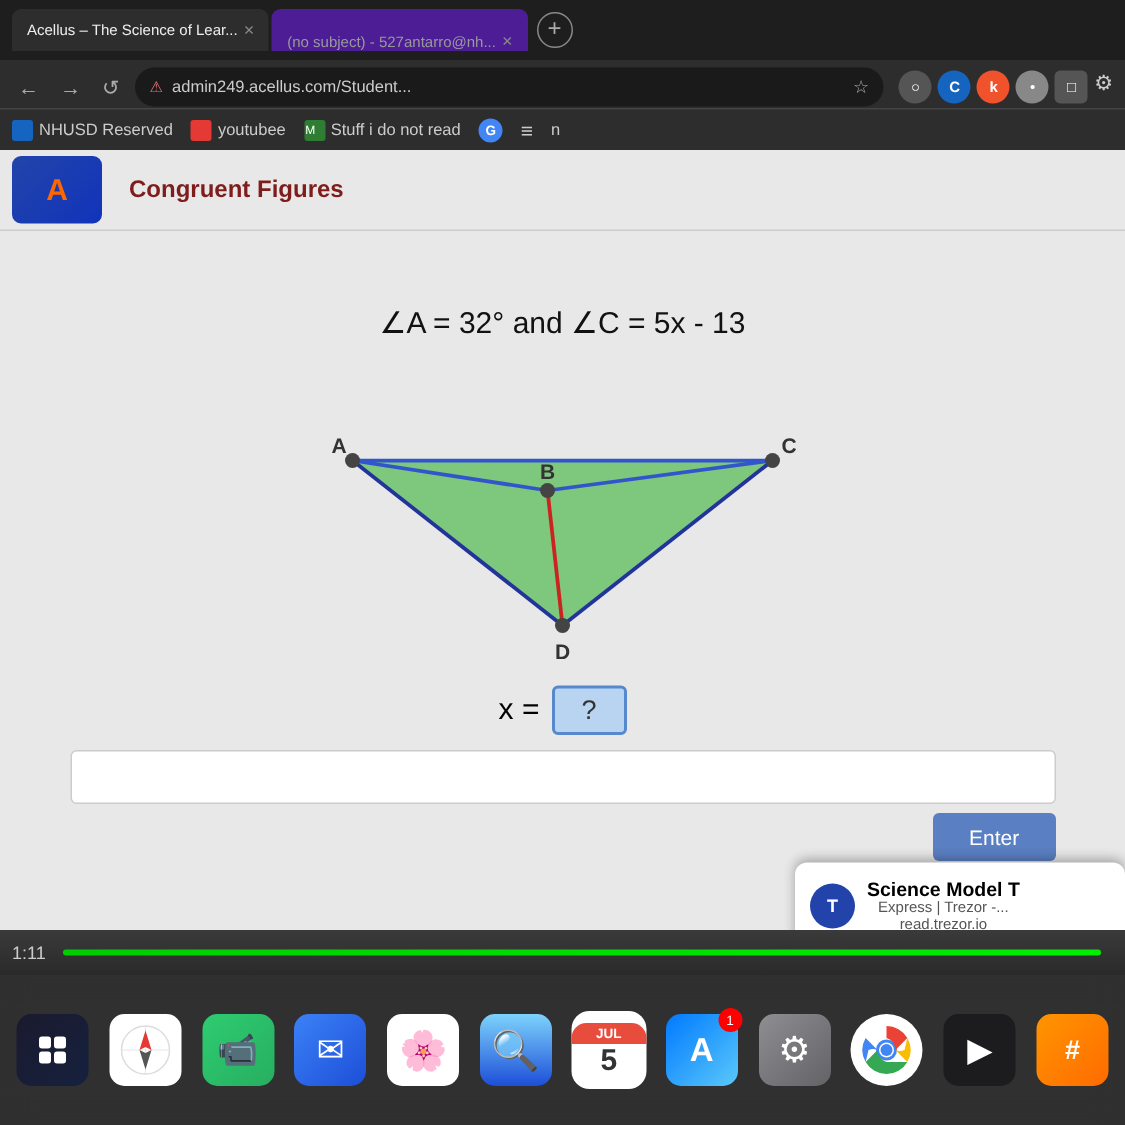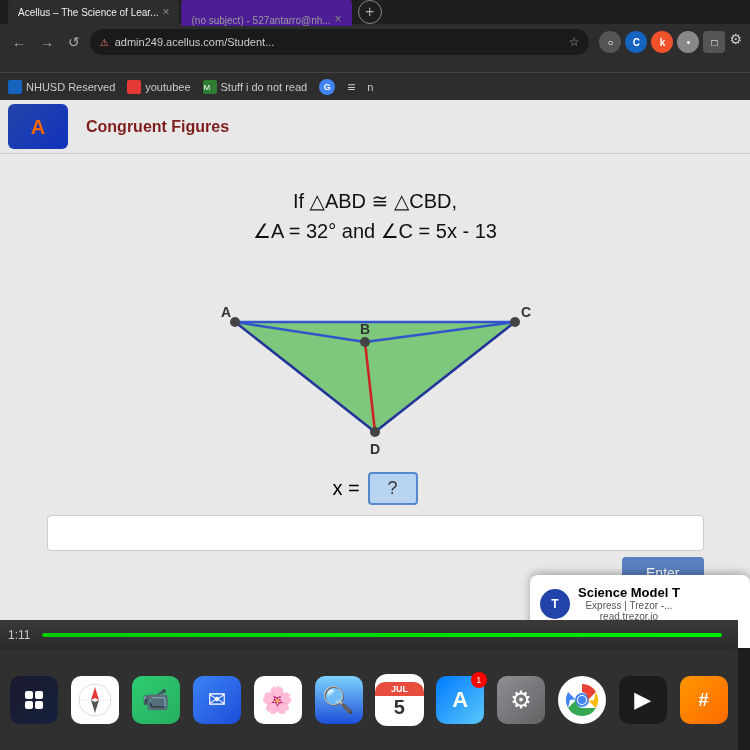--- a/index.html
+++ b/index.html
@@ -13,21 +13,21 @@
 
     
     .browser-chrome {
       background: #2d2d2d;
       height: 72px;
     }
 
     .tab-bar {
       display: flex;
       align-items: center;
-      height: 24px;
+      height: 40px;
       background: #1e1e1e;
       padding: 0 8px;
       gap: 2px;
     }
 
     .browser-controls {
       display: flex;
       align-items: center;
       height: 36px;
       background: #2d2d2d;
@@ -281,21 +281,21 @@
       display: flex;
       align-items: center;
       gap: 4px;
     }
 
     
     .taskbar {
       position: absolute;
       bottom: 0;
       left: 0;
-      right: 12px;
+      right: 0;
       height: 130px;
       background: #1e1e1e;
       display: flex;
       flex-direction: column;
     }
 
     .taskbar-top {
       height: 30px;
       background: linear-gradient(to bottom, #3a3a3a, #2a2a2a);
       display: flex;
@@ -495,21 +495,20 @@
     <div class="acellus-logo">
       <span class="a-letter">A</span>
     </div>
     <div style="margin-left:8px;">
       <span class="page-title">Congruent Figures</span>
     </div>
   </div>
 
   <div class="problem-area">
     <div class="problem-text">
-      <div>If △ABD ≅ △CBD,</div>
       <div>∠A = 32° and ∠C = 5x - 13</div>
     </div>
 
     <div class="triangle-container">
       <svg width="340" height="200" viewBox="0 0 340 200">
 
         <polygon points="30,60 310,60 170,170" fill="#7dc87d" stroke="none"></polygon>
         <polygon points="30,60 170,170 160,80" fill="#7dc87d" stroke="none"></polygon>
 
         <line x1="30" y1="60" x2="160" y2="80" stroke="#3355cc" stroke-width="2.5"></line>

